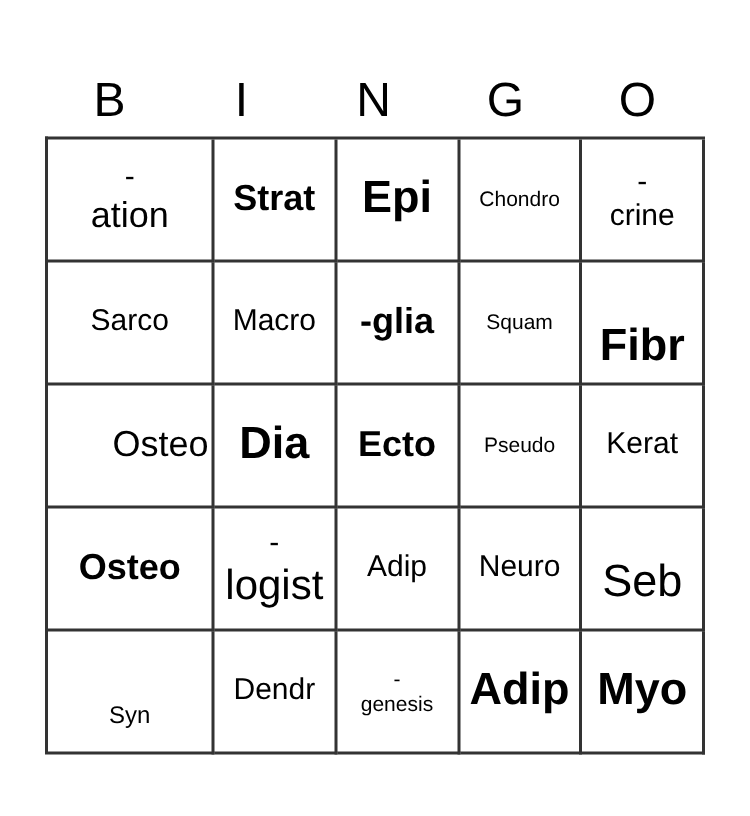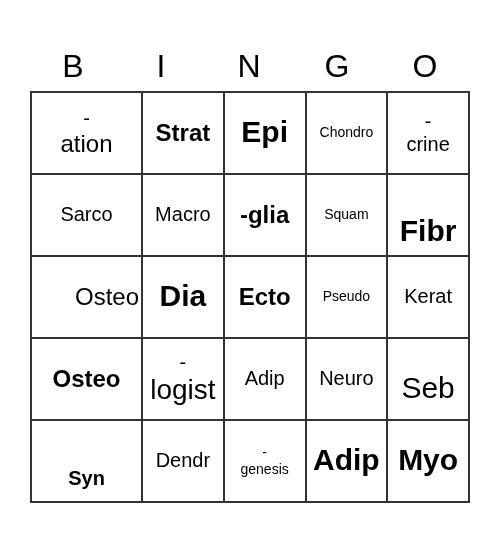--- a/index.html
+++ b/index.html
@@ -121,21 +121,21 @@
       <div class="bingo-cell">
         <span style="font-size: 20px;">Adip</span>
       </div>
       <div class="bingo-cell">
         <span style="font-size: 20px;">Neuro</span>
       </div>
       <div class="bingo-cell">
         <span style="font-size: 30px; font-weight: normal; margin-top: 20px;">Seb</span>
       </div>
       <div class="bingo-cell">
-        <span style="font-size: 20px; font-weight: bold; margin-top: 35px;">Syn</span>
+        <span style="font-size: 16px; font-weight: normal; margin-top: 35px;">Syn</span>
       </div>
       <div class="bingo-cell">
         <span style="font-size: 20px;">Dendr</span>
       </div>
       <div class="bingo-cell">
         <span style="font-size: 14px;">-</span>
         <span style="font-size: 14px;">genesis</span>
       </div>
       <div class="bingo-cell">
         <span style="font-size: 30px; font-weight: bold;">Adip</span>

